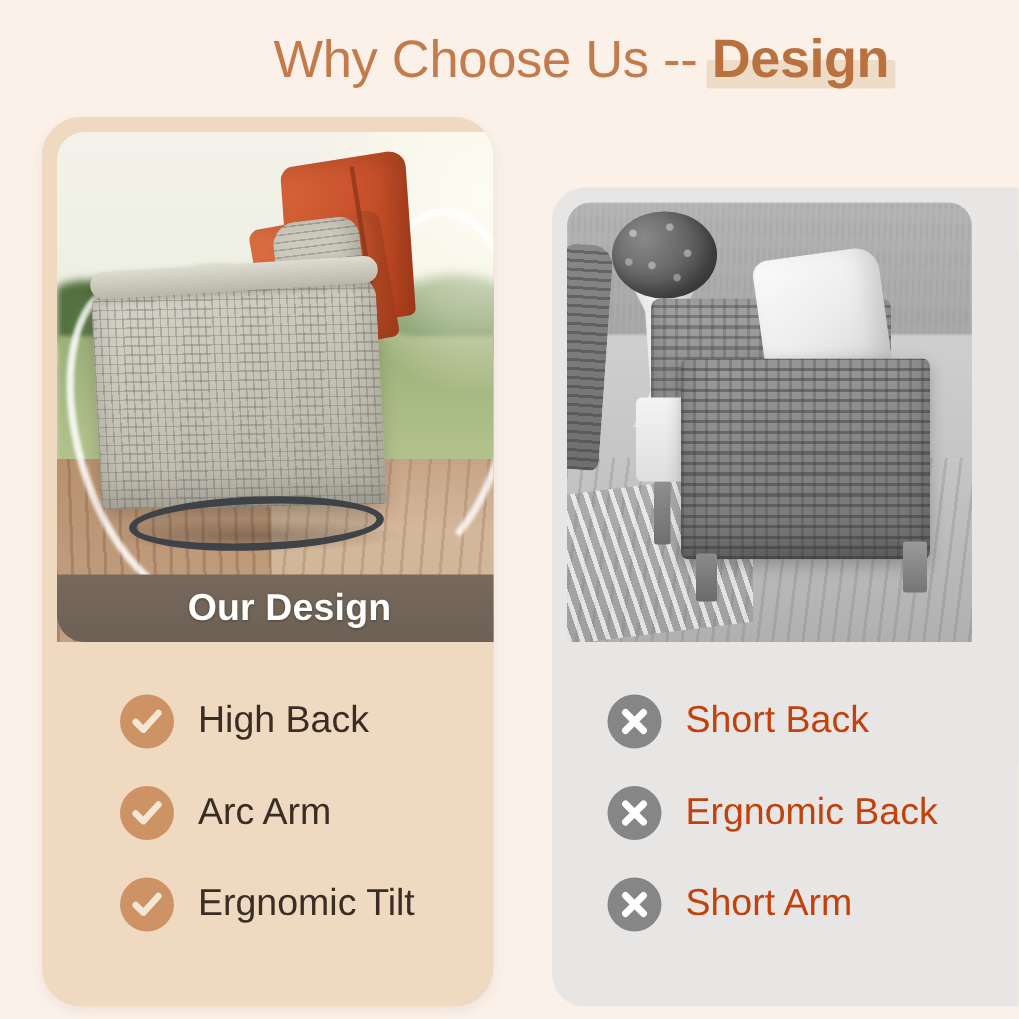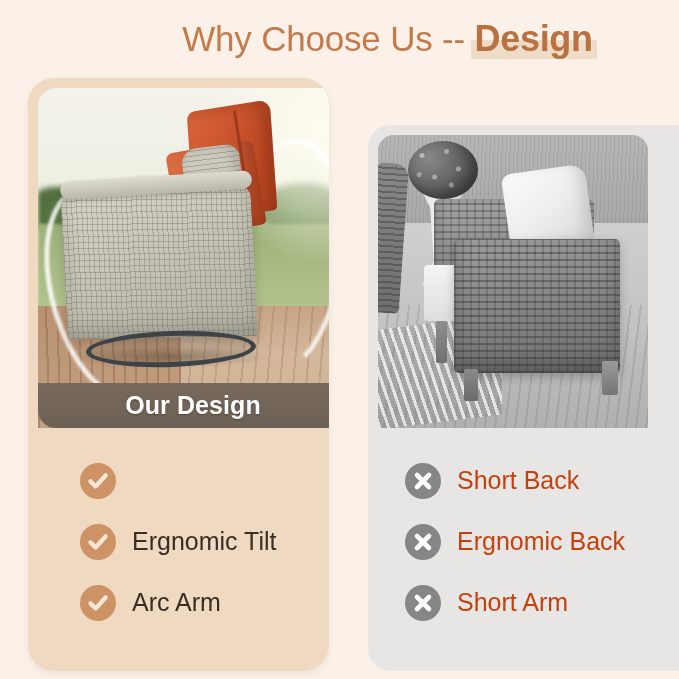--- a/index.html
+++ b/index.html
@@ -392,38 +392,39 @@
   <div class="label-bar label-left">Our Design</div>
 
   <div class="feature-list list-left">
 
     <div class="feature-row">
       <span class="badge badge-check">
         <svg width="36" height="36" viewBox="0 0 36 36" aria-hidden="true">
           <path d="M10.5 18.4 L15.6 23.4 L25.6 12.4" fill="none" stroke="#f6e6d5" stroke-width="4.4" stroke-linecap="round" stroke-linejoin="round"></path>
         </svg>
       </span>
+      <span class="feature-label label-pos">High Back</span>
     </div>
 
     <div class="feature-row">
       <span class="badge badge-check">
         <svg width="36" height="36" viewBox="0 0 36 36" aria-hidden="true">
           <path d="M10.5 18.4 L15.6 23.4 L25.6 12.4" fill="none" stroke="#f6e6d5" stroke-width="4.4" stroke-linecap="round" stroke-linejoin="round"></path>
         </svg>
       </span>
-      <span class="feature-label label-pos">Ergnomic Tilt</span>
+      <span class="feature-label label-pos">Arc Arm</span>
     </div>
 
     <div class="feature-row">
       <span class="badge badge-check">
         <svg width="36" height="36" viewBox="0 0 36 36" aria-hidden="true">
           <path d="M10.5 18.4 L15.6 23.4 L25.6 12.4" fill="none" stroke="#f6e6d5" stroke-width="4.4" stroke-linecap="round" stroke-linejoin="round"></path>
         </svg>
       </span>
-      <span class="feature-label label-pos">Arc Arm</span>
+      <span class="feature-label label-pos">Ergnomic Tilt</span>
     </div>
 
   </div>
 </div>
 
 <div class="card-right">
 
   <div class="photo photo-right">
     <div class="bg-r"></div>
     <div class="wall-r"></div>

